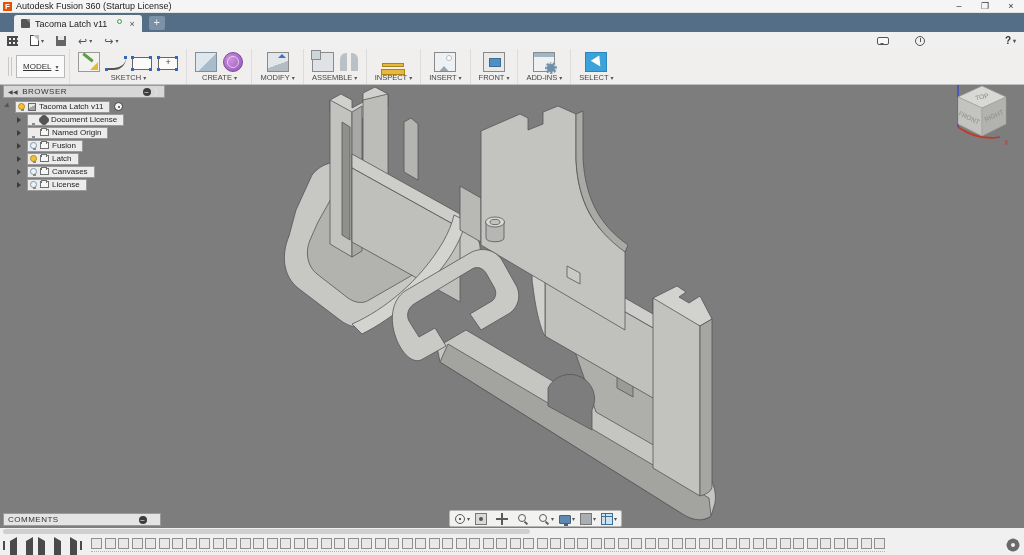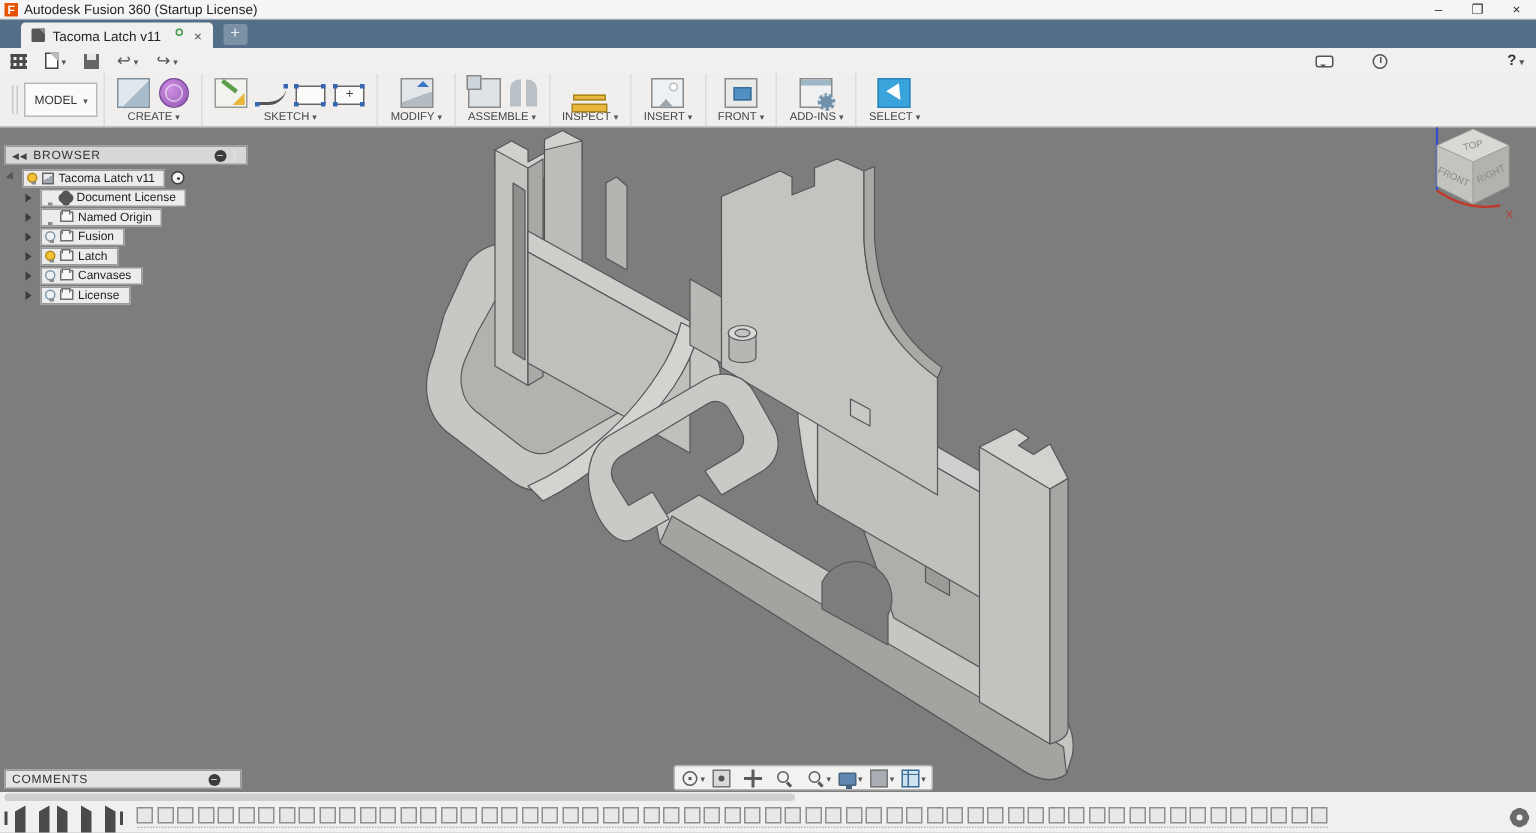--- a/index.html
+++ b/index.html
@@ -45,21 +45,21 @@
     border:2px solid transparent; border-top-color:#555; }
   .qi.clock { width:10px; height:10px; border:1px solid #555; border-radius:50%; }
   .qi.clock::after { content:""; position:absolute; left:4px; top:1px; width:1px; height:4px; background:#555;}
   .help-btn { display:flex; align-items:center; gap:2px; margin-right:8px; font-size:10px;
     font-weight:bold; color:#333; }
   
   .ribbon { height:36px; background:#f0efee; border-bottom:1px solid #bfbfbf; display:flex;
     align-items:stretch; padding-left:4px; }
   .ribbon-handle { width:4px; margin:8px 4px; border-left:1px solid #c8c8c8; border-right:1px solid #c8c8c8;}
   .ws-btn { align-self:center; border:1px solid #b9b9b9; background:#fafafa; font-size:8px;
-    color:#333; padding:6px 6px; display:flex; gap:4px; align-items:center; margin-right:4px;}
+    color:#333; padding:6px 6px; display:flex; gap:4px; align-items:center; margin-right:4px;text-decoration:underline;}
   .group { display:flex; flex-direction:column; align-items:center; padding:2px 8px;
     border-left:1px solid #dcdcdc; }
   .gicons { display:flex; gap:6px; align-items:center; height:24px; }
   .glabel { font-size:7.5px; color:#444; display:flex; gap:2px; align-items:center; margin-top:1px;}
   .tbicon { width:22px; height:20px; position:relative; display:inline-block; }
   .tbicon.create-sketch-icon { background:#f2f2ef; border:1px solid #9a9a9a; }
   .tbicon.create-sketch-icon::after { content:""; position:absolute; left:3px; top:3px; width:12px;
     height:3px; background:#5d9e48; transform:rotate(38deg); }
   .tbicon.create-sketch-icon::before { content:""; position:absolute; right:1px; bottom:1px;
     border:4px solid #e7b73c; border-left-color:transparent; border-top-color:transparent; }
@@ -101,21 +101,21 @@
   .tbicon.addins-icon { background:#eef0f2; border:1px solid #8a8a8a; }
   .tbicon.addins-icon::before { content:""; position:absolute; left:0; top:0; right:0; height:4px; background:#9fb6c6;}
   .tbicon.addins-icon::after { content:""; position:absolute; right:-3px; bottom:-3px; width:8px; height:8px;
     border-radius:50%; background:#6f90a8; border:2px dotted #d5dde2; }
   .tbicon.select-icon { background:#3ba3dc; border:1px solid #2a86ba; }
   .tbicon.select-icon::after { content:""; position:absolute; left:8px; top:4px;
     border:5px solid transparent; border-top:10px solid #fff; transform:rotate(-32deg); }
   
   .viewport { position:relative; height:443px; background:#7d7d7d; overflow:hidden; }
   
-  .browser { position:absolute; left:3px; top:12px; width:162px; }
+  .browser { position:absolute; left:3px; top:0; width:162px; }
   .browser-header { height:13px; background:#d7d7d7; border:1px solid #9a9a9a; display:flex;
     align-items:center; font-size:8px; color:#333; letter-spacing:.5px; padding:0 4px; }
   .collapse-arrows { font-size:6px; color:#444; margin-right:4px; }
   .circle-btn { width:8px; height:8px; border-radius:50%; background:#3c3c3c; color:#fff; font-size:7px;
     line-height:7px; text-align:center; margin-left:auto; }
   .panel-flip { color:#e2e2e2; font-size:8px; margin-left:2px; }
   .btree { margin-top:3px; }
   .brow { display:flex; align-items:center; height:11px; margin-bottom:2px; }
   .brow .pill { display:inline-flex; align-items:center; gap:3px; background:#ececec;
     border:1px solid #9a9a9a; height:12px; padding:0 6px 0 2px; font-size:8px; color:#222; }
@@ -242,37 +242,37 @@
 <div class="ribbon">
   <div class="ribbon-handle"></div>
   <div class="ws-btn">
     <span>MODEL</span>
     <span class="caret">▾</span>
   </div>
   <div style="display:flex;">
 
   <div class="group">
       <div class="gicons">
-          <span class="tbicon new-body-icon"></span>
-          <span class="tbicon form-icon"></span>
-        </div>
-      <div class="glabel">
-        <span>CREATE</span>
-        <span class="caret">▾</span>
-      </div>
-    </div>
-      <div class="group">
-      <div class="gicons">
           <span class="tbicon create-sketch-icon"></span>
           <span class="tbicon spline-icon"></span>
           <span class="tbicon rectangle-icon"></span>
           <span class="tbicon point-rectangle-icon"></span>
         </div>
       <div class="glabel">
         <span>SKETCH</span>
+        <span class="caret">▾</span>
+      </div>
+    </div>
+      <div class="group">
+      <div class="gicons">
+          <span class="tbicon new-body-icon"></span>
+          <span class="tbicon form-icon"></span>
+        </div>
+      <div class="glabel">
+        <span>CREATE</span>
         <span class="caret">▾</span>
       </div>
     </div>
       <div class="group">
       <div class="gicons">
           <span class="tbicon press-pull-icon"></span>
         </div>
       <div class="glabel">
         <span>MODIFY</span>
         <span class="caret">▾</span>

